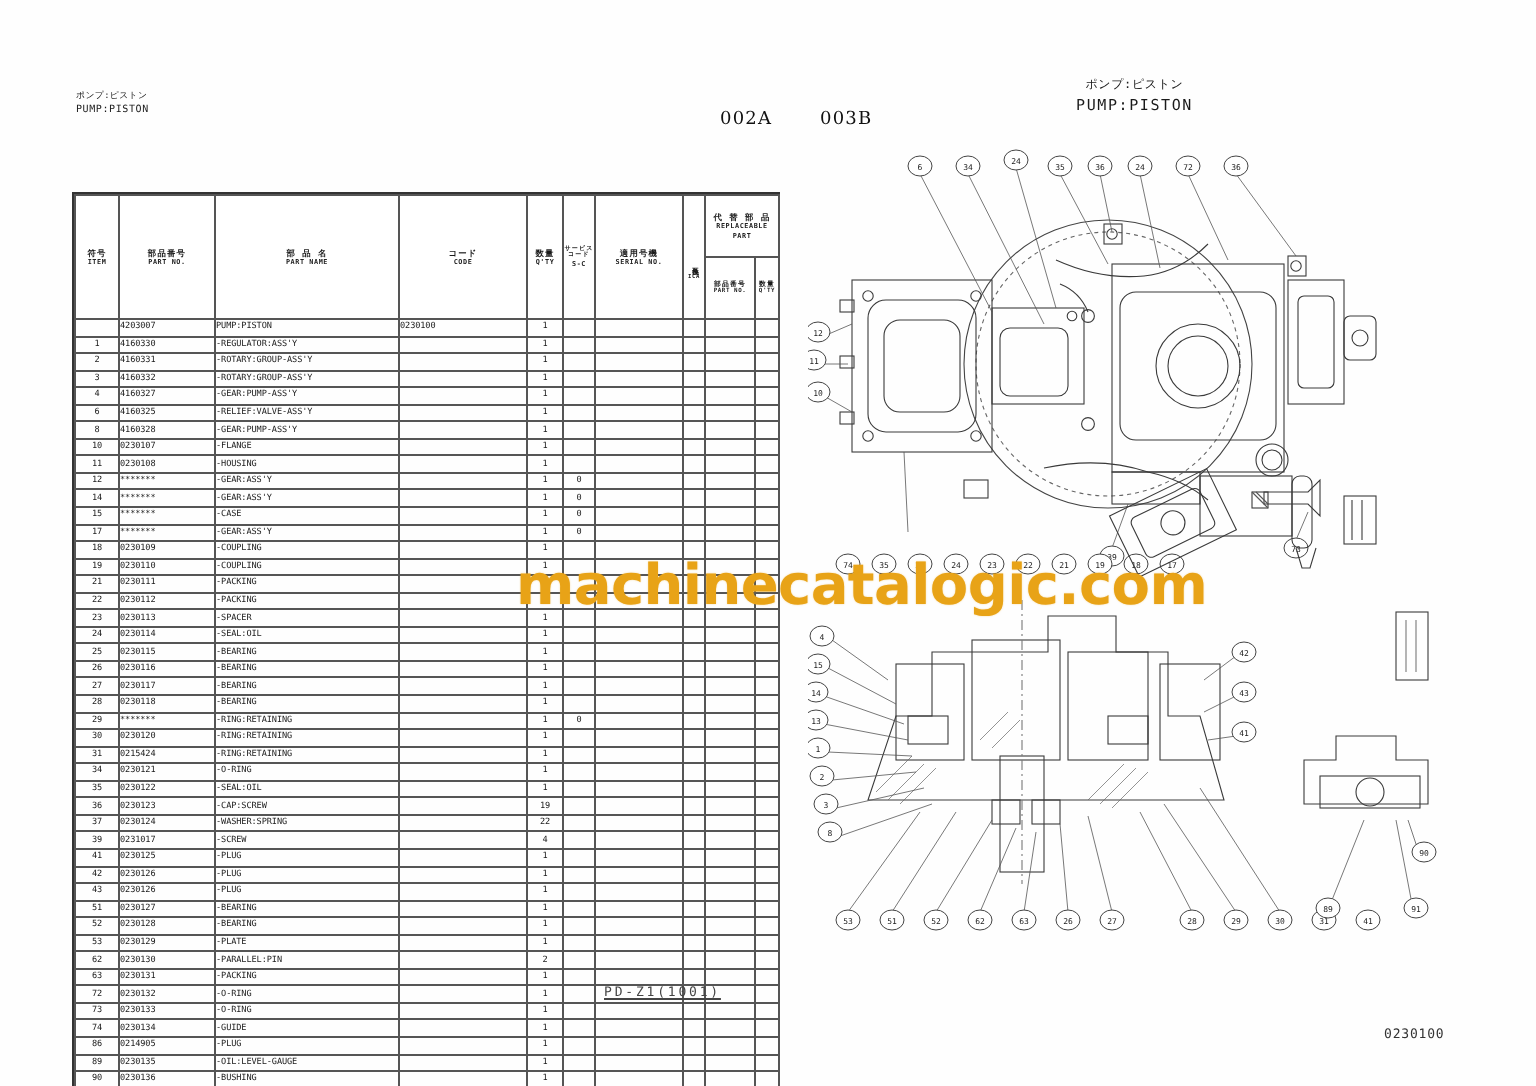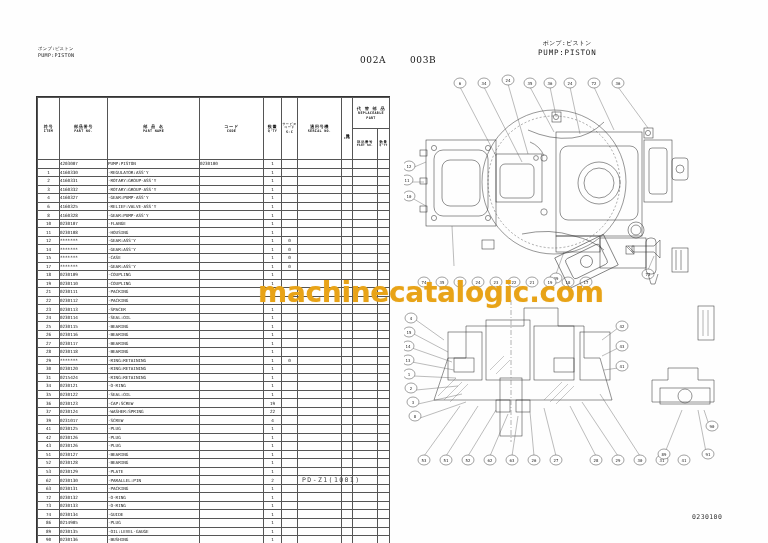--- a/index.html
+++ b/index.html
@@ -15,21 +15,21 @@
 
   .pagenum{position:absolute;font-family:"DejaVu Serif","Liberation Serif",serif;
            font-size:9px;letter-spacing:.6px;color:#111;}
   #pn-a{left:348px;top:55px;margin-left:12px;}
   #pn-b{left:410px;top:55px;}
 
   .hdr-right{position:absolute;left:538px;top:38px;text-align:center;line-height:1.55;}
   .hdr-right .jp{font-size:6px;letter-spacing:.3px;}
   .hdr-right .en{font-size:7.5px;letter-spacing:.8px;}
 
-  .footer-code{position:absolute;left:302px;top:476px;font-size:6.5px;letter-spacing:1.4px;color:#444;}
+  .footer-code{position:absolute;left:302px;top:492px;font-size:6.5px;letter-spacing:1.4px;color:#444;text-decoration:underline;}
   .doc-code{position:absolute;left:692px;top:513px;font-size:6.5px;letter-spacing:.4px;color:#333;}
 
   
   .tbl{position:absolute;left:36px;top:96px;width:352px;
        border:0.7px solid #333;border-collapse:collapse;}
   .tbl table{border-collapse:collapse;width:100%;table-layout:fixed;}
   .tbl th,.tbl td{border:0.5px solid #555;padding:0;vertical-align:middle;}
 
   .thead th{height:30px;text-align:center;line-height:1.25;background:#fff;}
   .th-jp{font-size:4.2px;letter-spacing:.6px;display:block;}

